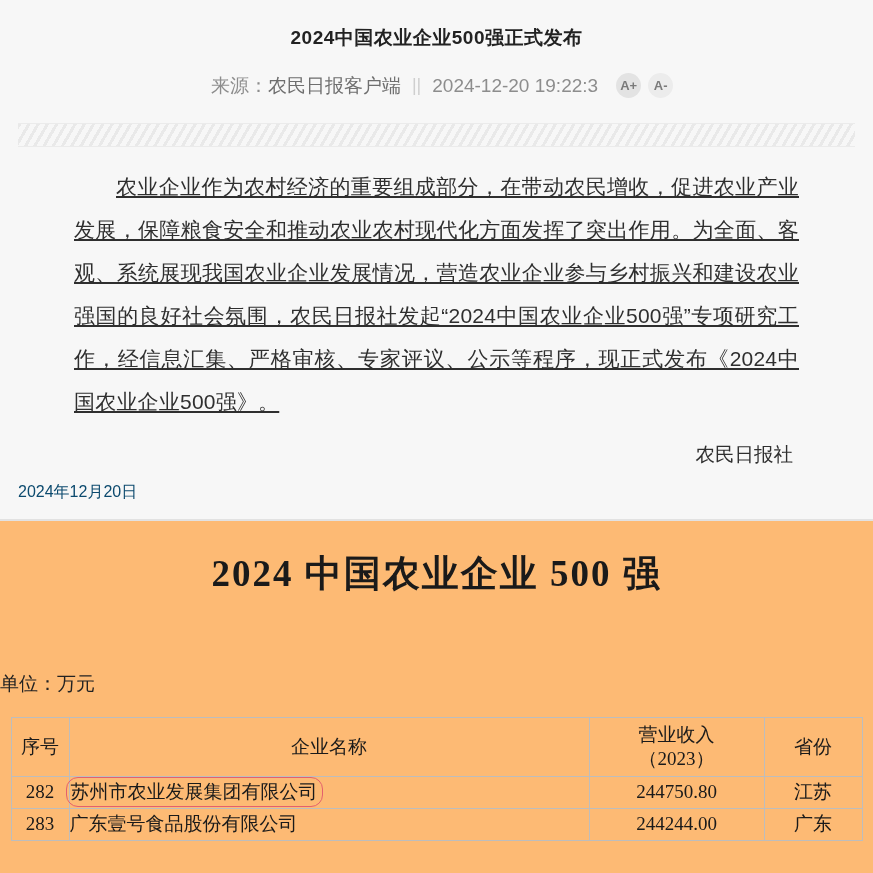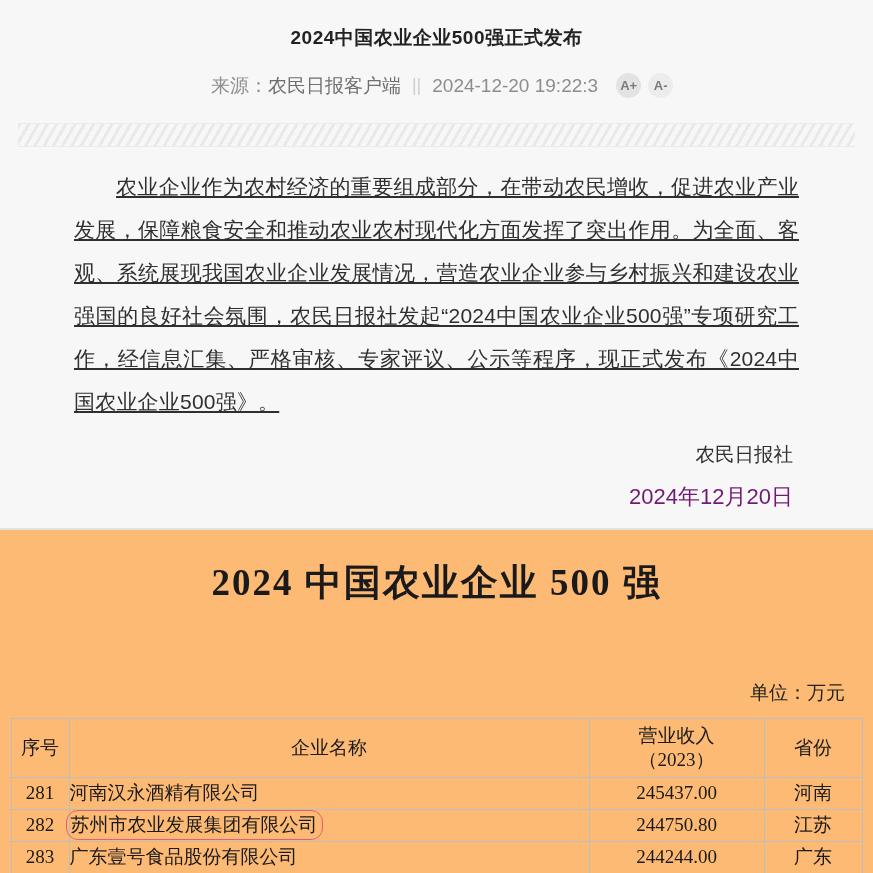--- a/index.html
+++ b/index.html
@@ -97,53 +97,53 @@
     margin: 0;
     text-indent: 2em;
   }
   .signature {
     text-align: right;
     padding: 14px 62px 0 0;
     font-size: 19.5px;
     color: #2f2f2f;
   }
   .dateline {
-    text-align: right;
+    text-align: left;
     padding: 14px 62px 16px 0;
-    font-size: 22px;
-    color: #701a75;
+    font-size: 16px;
+    color: #0c4a6e;
   }
 
   
   .ranking {
     background: #fdba74;
     border-top: 2px solid #e2e2e2;
     height: 372px;
     position: relative;
     overflow: hidden;
   }
   .rank-title {
     text-align: center;
     font-family: "Liberation Serif", serif;
     font-size: 37px;
     font-weight: bold;
     color: #1a1a1a;
     padding: 28px 0 0 0;
     letter-spacing: 2px;
   }
   .unit {
-    text-align: right;
+    text-align: left;
     padding: 72px 28px 8px 0;
     font-size: 19px;
     color: #222;
     font-family: Liberation Serif, serif;
   }
   table.rank {
     width: 694px;
-    margin: 4px auto;
+    margin: 12px auto;
     border-collapse: collapse;
     font-family: "Liberation Serif", serif;
     font-size: 19px;
     color: #1a1a1a;
     table-layout: fixed;
   }
   table.rank th, table.rank td {
     border: 1px solid #bdbdbd;
     padding: 0;
   }
@@ -223,26 +223,20 @@
           <th>企业名称</th>
           <th>
             <div>营业收入</div>
             <div>（2023）</div>
           </th>
           <th>省份</th>
         </tr>
       </thead>
       <tbody>
         <tr>
-          <td class="idx">281</td>
-          <td class="name">河南汉永酒精有限公司</td>
-          <td class="rev">245437.00</td>
-          <td class="prov">河南</td>
-        </tr>
-        <tr>
           <td class="idx">282</td>
           <td class="name">
             <span class="highlight-wrap">苏州市农业发展集团有限公司</span>
           </td>
           <td class="rev">244750.80</td>
           <td class="prov">江苏</td>
         </tr>
         <tr>
           <td class="idx">283</td>
           <td class="name">广东壹号食品股份有限公司</td>

